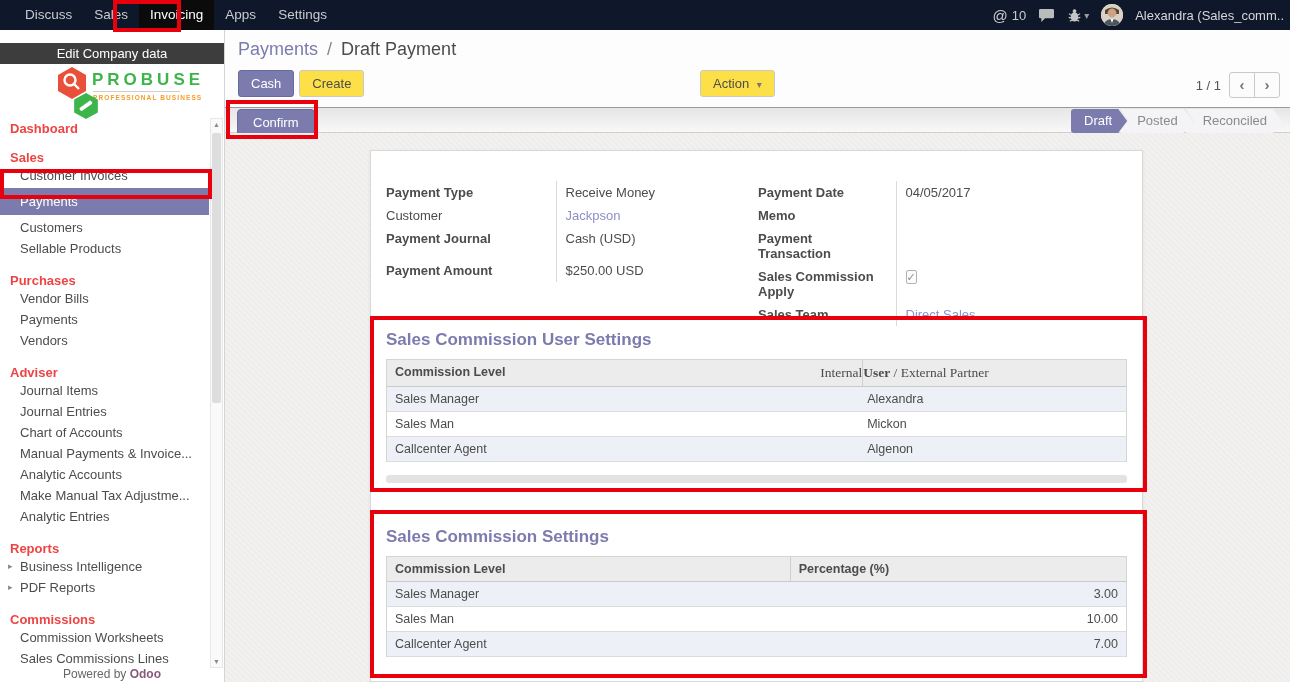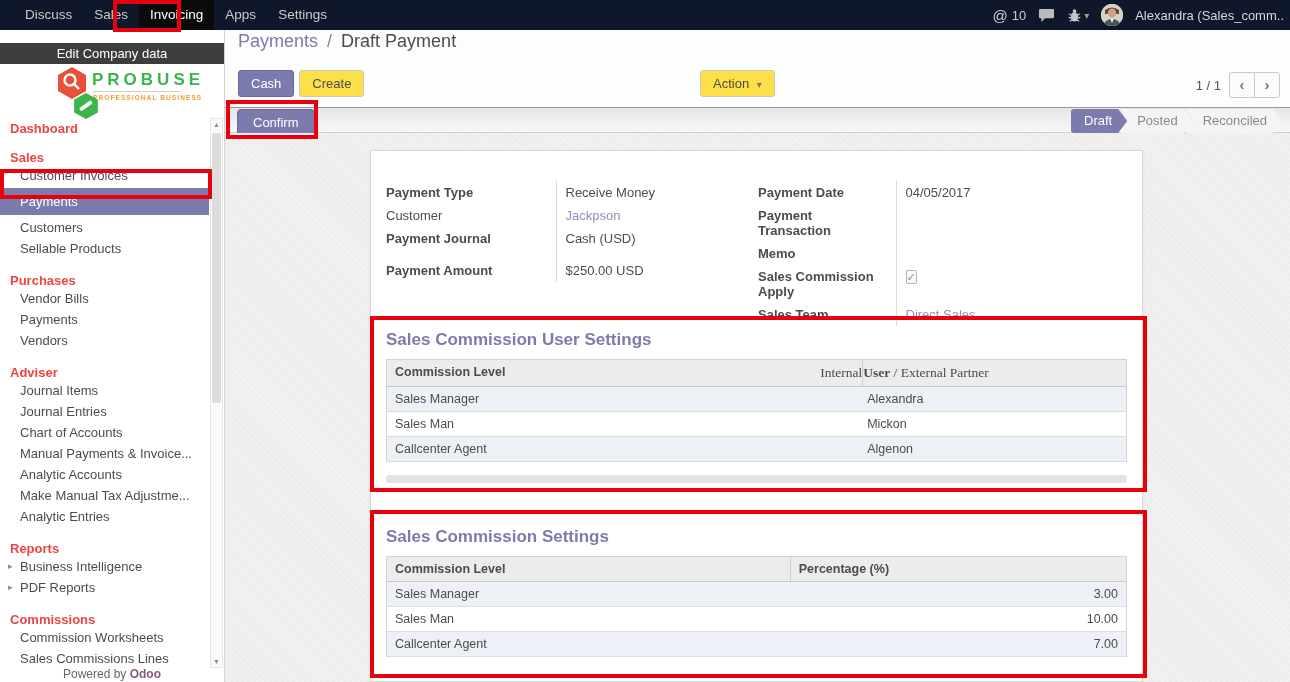--- a/index.html
+++ b/index.html
@@ -52,21 +52,21 @@
   .scroll-arrow { position:absolute; left:0; width:100%; text-align:center; font-size:7px; color:#8b8b8b; }
   .scroll-arrow.up { top:2px; } .scroll-arrow.down { bottom:2px; }
   .scroll-thumb { position:absolute; left:1px; right:1px; top:14px; height:270px;
     background:#dddddd; border-radius:2px; }
   .powered { position:absolute; left:0; bottom:1px; width:100%; text-align:center;
     font-size:12px; color:#666; }
   .powered b { color:#875a7b; }
 
   
   .control-panel { position:absolute; left:225px; top:30px; width:1065px; height:77px; background:#fdfdfd; }
-  .breadcrumb { position:absolute; left:13px; top:1px; font-size:18px; }
+  .breadcrumb { position:absolute; left:13px; top:9px; font-size:18px; }
   .breadcrumb .bc-parent { color:#7c7bad; cursor:pointer; }
   .breadcrumb .bc-sep { color:#888; padding:0 4px; }
   .breadcrumb .bc-current { color:#4c4c4c; }
   .btn { display:inline-block; font-size:13px; line-height:1; padding:6px 12px; border-radius:3px;
     border:1px solid #c9c9c9; background:#fde047; color:#4c4c4c; cursor:pointer; }
   .btn.primary { background:#7c7bad; border-color:#6b6a9f; color:#fff; }
   .cp-buttons { position:absolute; left:13px; top:40px; display:flex; gap:5px; }
   .action-btn { position:absolute; left:475px; top:40px; }
   .action-btn .caret { font-size:10px; color:#777; margin-left:4px; }
   .pager { position:absolute; right:10px; top:42px; display:flex; align-items:center; gap:8px; }
@@ -312,25 +312,25 @@
           <span class="fvalue">$250.00 USD</span>
         </div>
       </div>
 
       <div class="fgroup right">
         <div class="frow">
           <span class="flabel">Payment Date</span>
           <span class="fvalue">04/05/2017</span>
         </div>
         <div class="frow">
+          <span class="flabel">Memo</span>
+          <span class="fvalue"></span>
+        </div>
+        <div class="frow">
           <span class="flabel">Payment Transaction</span>
-          <span class="fvalue"></span>
-        </div>
-        <div class="frow">
-          <span class="flabel">Memo</span>
           <span class="fvalue"></span>
         </div>
         <div class="frow">
           <span class="flabel">Sales Commission Apply</span>
           <span class="fvalue">
             <span class="checkbox">✓</span>
           </span>
         </div>
         <div class="frow">
           <span class="flabel">Sales Team</span>

